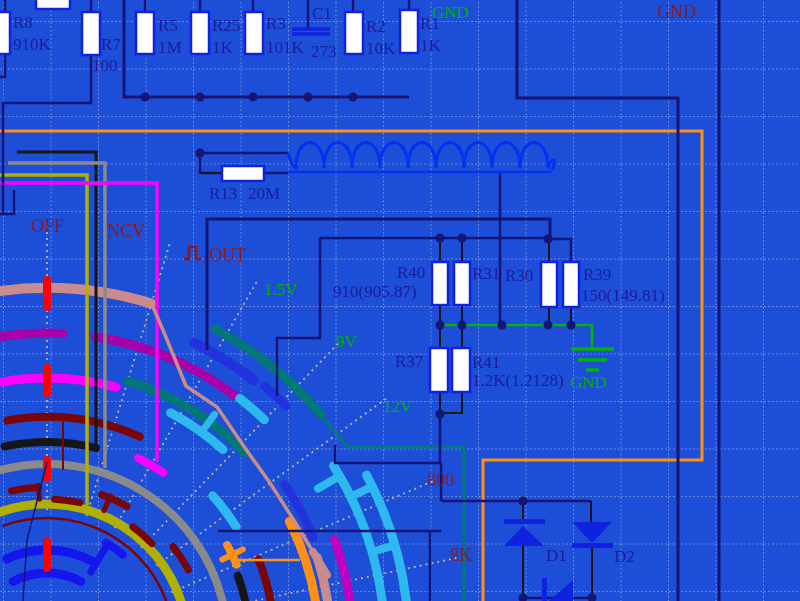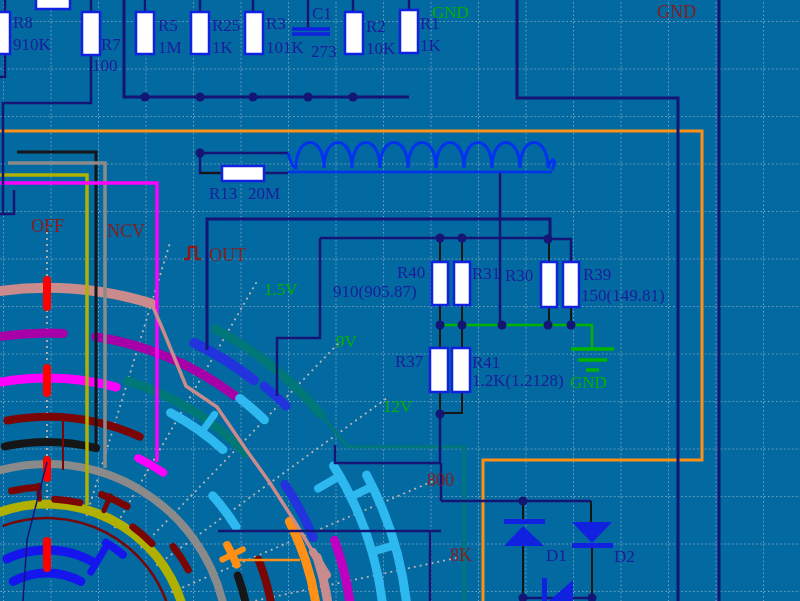--- a/index.html
+++ b/index.html
@@ -1,16 +1,16 @@
 <!DOCTYPE html>
 <html><head>
 <meta charset="utf-8">
 <style>
   html,body{margin:0;padding:0;background:#ffffff;}
-  #canvas{position:relative;width:800px;height:601px;overflow:hidden;background:#0369a1;}
+  #canvas{position:relative;width:800px;height:601px;overflow:hidden;background:#1d4ed8;}
   svg{display:block;}
   text{font-family:"Liberation Serif","DejaVu Serif",serif;}
   .ref{fill:#1c1c9c;font-size:17px;}
   .val{fill:#1c1c9c;font-size:17px;}
   .grn{fill:#00b400;font-size:17px;}
   .red{fill:#8b1a1a;font-size:18px;}
 </style>
 </head>
 <body>
 

